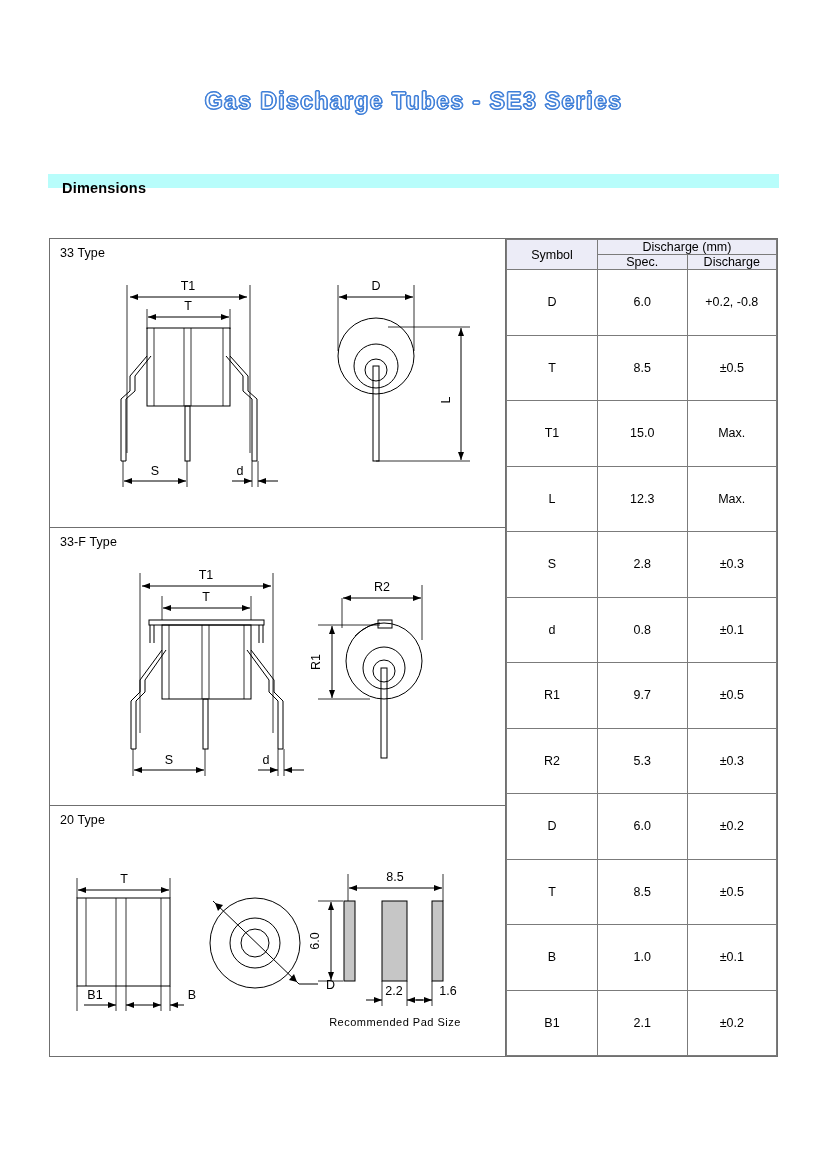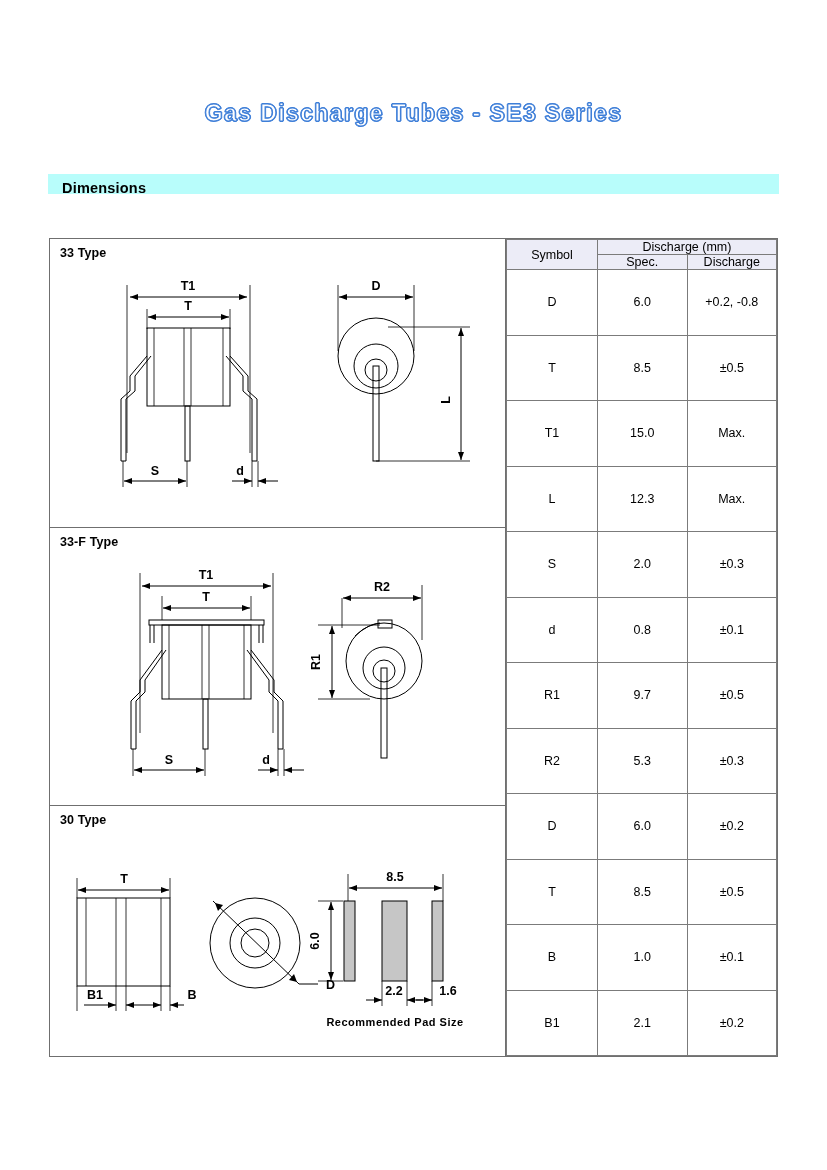--- a/index.html
+++ b/index.html
@@ -14,40 +14,40 @@
     position: relative;
     font-family: "Liberation Sans", sans-serif;
     color: #000000;
     overflow: hidden;
   }
 
   
   #page-title {
     position: absolute;
     left: 0;
-    top: 100px;
+    top: 88px;
     width: 827px;
     text-align: center;
     font-size: 23px;
     font-weight: bold;
     letter-spacing: 1.4px;
     color: #ffffff;
     -webkit-text-stroke: 1.1px #3f7fd8;
     text-shadow:
        1px 0 0 #3f7fd8, -1px 0 0 #3f7fd8,
        0 1px 0 #3f7fd8, 0 -1px 0 #3f7fd8;
   }
 
   
   #section-band {
     position: absolute;
     left: 48px;
     top: 174px;
     width: 731px;
-    height: 20px;
+    height: 14px;
     background: #b8fdfb;
   }
   #section-band .label {
     position: absolute;
     left: 14px;
     top: 6px;
     font-size: 14.5px;
     font-weight: bold;
     letter-spacing: 0.2px;
   }
@@ -70,21 +70,20 @@
     top: 0;
     width: 456px;
     height: 100%;
     box-sizing: border-box;
     border-right: 1.3px solid #6f6f6f;
   }
   .draw-panel {
     position: relative;
     box-sizing: border-box;
     border-bottom: 1.3px solid #6f6f6f;
-    font-weight: bold;
   }
   .draw-panel:last-child { border-bottom: none; }
   .panel-title {
     position: absolute;
     left: 10px;
     top: 7px;
     font-size: 12.5px;
     letter-spacing: 0.1px;
   }
   .draw-panel svg { display: block; }
@@ -285,21 +284,21 @@
         <line class="ln-thin" x1="268" y1="97" x2="330" y2="97"></line>
         <line class="ln-thin" x1="268" y1="171" x2="320" y2="171"></line>
         <line class="ln" x1="282" y1="98" x2="282" y2="170"></line>
         <path d="M282 98 L279 106 L285 106 Z" fill="#000"></path>
         <path d="M282 170 L279 162 L285 162 Z" fill="#000"></path>
         <text class="dt" x="270" y="134" text-anchor="middle" transform="rotate(-90 270 134)">R1</text>
       </svg>
     </div>
 
     <div class="draw-panel" style="height:250px;">
-      <span class="panel-title">30 Type</span>
+      <span class="panel-title">20 Type</span>
       <svg width="455" height="250" viewBox="0 0 455 250">
 
         <line class="ln-thin" x1="27" y1="72" x2="27" y2="92"></line>
         <line class="ln-thin" x1="120" y1="72" x2="120" y2="92"></line>
         <line class="ln" x1="28" y1="84" x2="119" y2="84"></line>
         <path d="M28 84 L36 81 L36 87 Z" fill="#000"></path>
         <path d="M119 84 L111 81 L111 87 Z" fill="#000"></path>
         <text class="dt" x="74" y="77" text-anchor="middle">T</text>
 
         <rect class="ln" x="27" y="92" width="93" height="88" fill="#fff"></rect>
@@ -401,21 +400,21 @@
           <td>Max.</td>
         </tr>
         <tr class="grp-end">
           <td>L</td>
           <td>12.3</td>
           <td>Max.</td>
         </tr>
 
         <tr>
           <td>S</td>
-          <td>2.0</td>
+          <td>2.8</td>
           <td>±0.3</td>
         </tr>
         <tr>
           <td>d</td>
           <td>0.8</td>
           <td>±0.1</td>
         </tr>
         <tr>
           <td>R1</td>
           <td>9.7</td>

